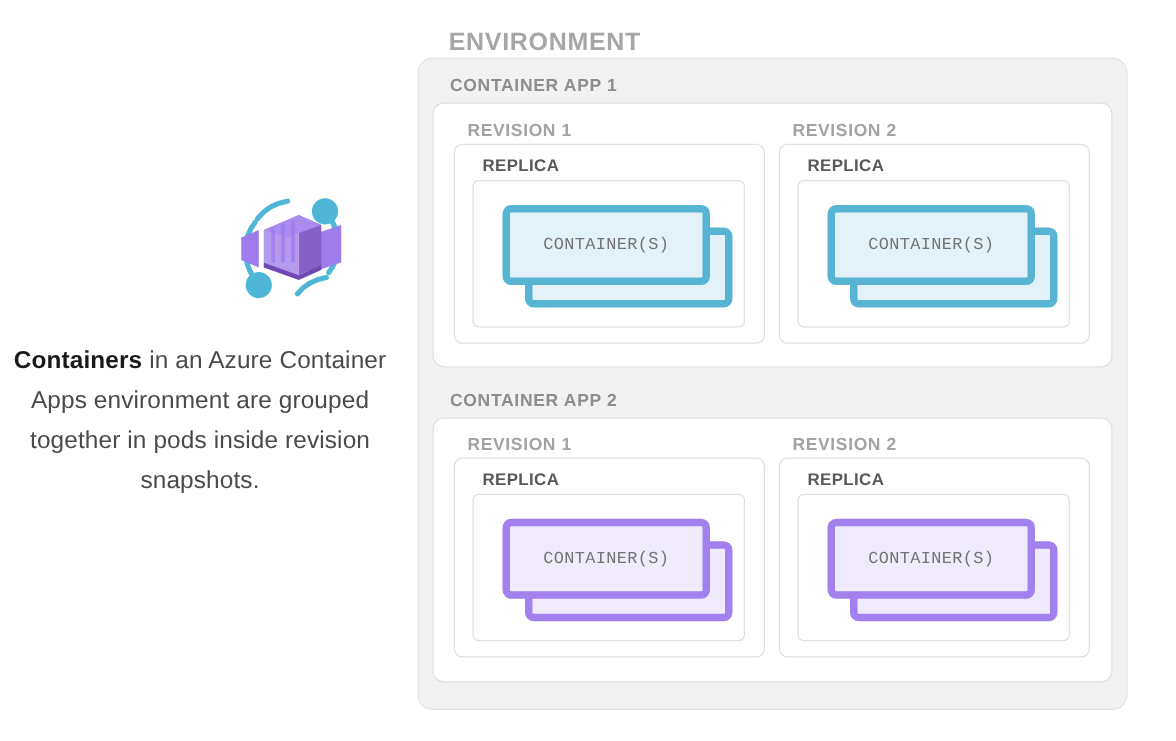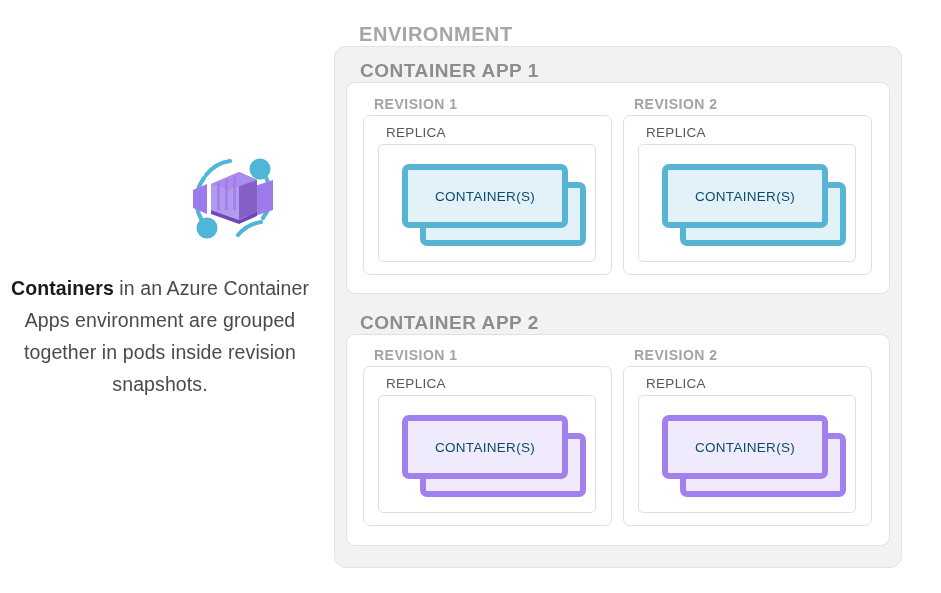--- a/index.html
+++ b/index.html
@@ -65,21 +65,21 @@
     width: 568px;
     height: 522px;
     background: #f2f2f2;
     border: 1.5px solid #e3e3e3;
     border-radius: 12px;
   }
 
   
   .app-label {
     position: absolute;
-    font-size: 19px;
+    font-size: 14px;
     font-weight: bold;
     letter-spacing: 0.55px;
     color: #8d8d8d;
   }
   .app-box {
     position: absolute;
     background: #ffffff;
     border: 1.5px solid #e0e0e0;
     border-radius: 9px;
   }
@@ -101,21 +101,21 @@
     position: absolute;
     background: #ffffff;
     border: 1.5px solid #e0e0e0;
     border-radius: 7px;
   }
 
   
   .rep-label {
     position: absolute;
     font-size: 13.5px;
-    font-weight: normal;
+    font-weight: bold;
     letter-spacing: 0.3px;
     color: #595959;
   }
   .rep-box {
     position: absolute;
     background: #ffffff;
     border: 1.5px solid #e0e0e0;
     border-radius: 5px;
   }
 
@@ -127,22 +127,22 @@
     border-style: solid;
     border-width: 6px;
   }
   .card-back  { left: 18px; top: 18px; }
   .card-front { left: 0;   top: 0;   }
   .card-front span {
     display: block;
     text-align: center;
     font-size: 13.5px;
     letter-spacing: 0.3px;
-    color: #0c4a6e;
-    font-family: Liberation Sans, sans-serif;
+    color: #737373;
+    font-family: Liberation Mono, monospace;
   }
   .teal  { border-color: #57b5d3; background: #e3f2f9; }
   .purple{ border-color: #a281ef; background: #f0ebfc; }
 </style>
 </head>
 <body>
 
 <div id="left-panel">
 
   <div id="logo-wrap">

